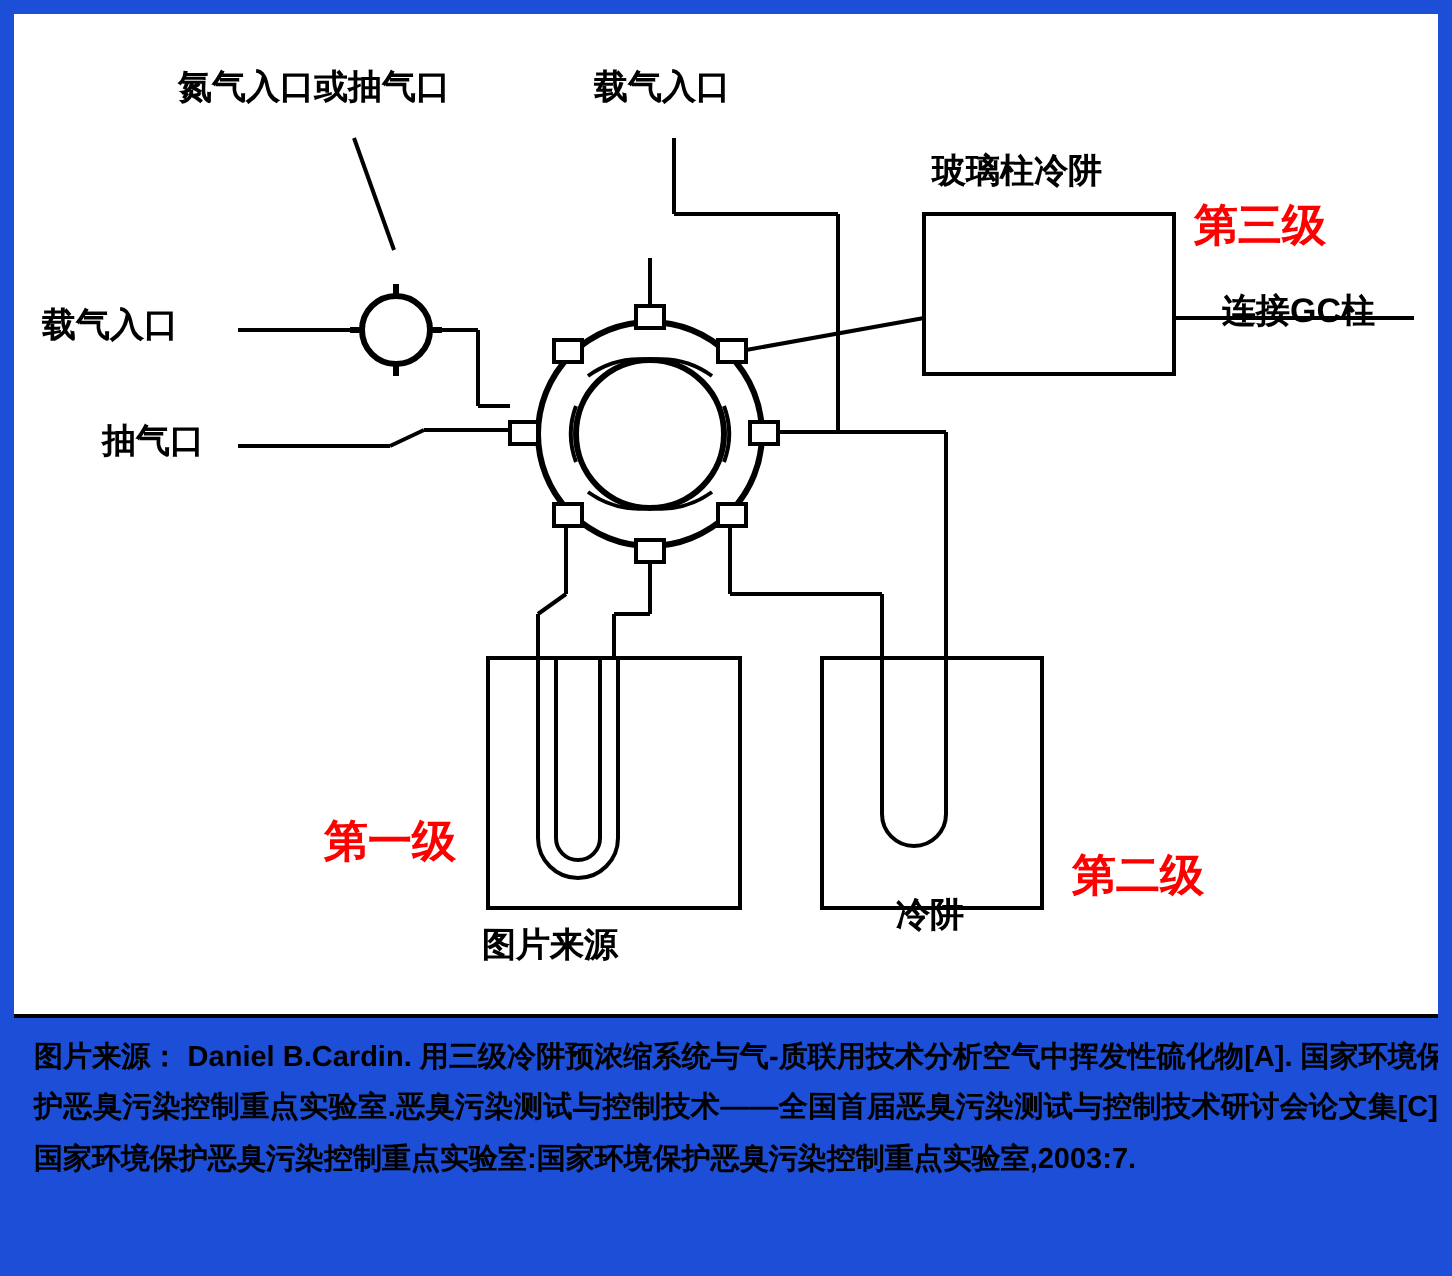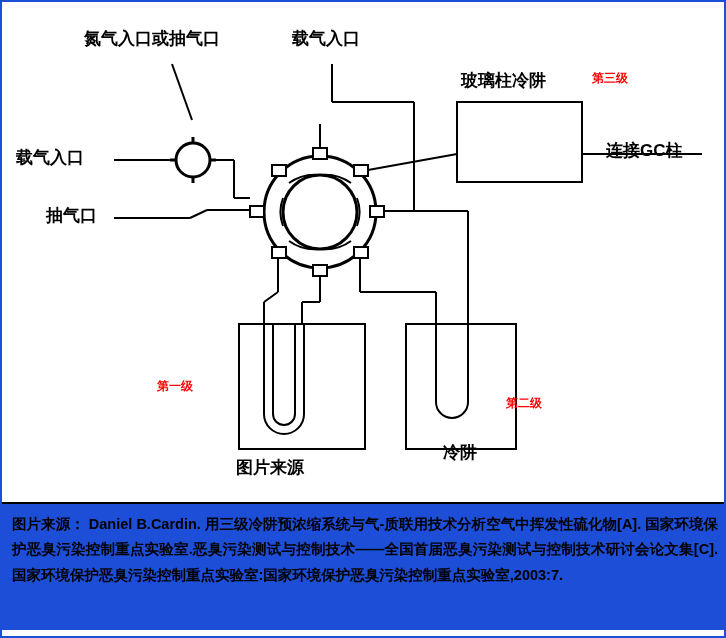--- a/index.html
+++ b/index.html
@@ -8,21 +8,21 @@
     background: #ffffff;
   }
   body {
     font-family: "Liberation Sans", sans-serif;
   }
   #page {
     position: relative;
     width: 726px;
     height: 638px;
     background: #ffffff;
-    border: 2px solid #1d4ed8;
+    border: 7px solid #1d4ed8;
     box-sizing: border-box;
     overflow: hidden;
   }
   #diagram {
     position: absolute;
     left: 0;
     top: 0;
     width: 726px;
     height: 500px;
   }
@@ -31,21 +31,21 @@
     font-family: "Liberation Sans", sans-serif;
     font-weight: bold;
     color: #000000;
     white-space: nowrap;
     line-height: 1.1;
   }
   .lbl.red {
     color: #ff0000;
   }
   .lbl.s17 { font-size: 17px; }
-  .lbl.s18 { font-size: 12px; }
+  .lbl.s18 { font-size: 22px; margin-top: 24px; }
   #caption-box {
     position: absolute;
     left: 0;
     top: 500px;
     width: 726px;
     height: 128px;
     border-top: 2px solid #000000;
     box-sizing: border-box;
     background: #1d4ed8;
   }
@@ -144,21 +144,21 @@
   </svg>
 
   <div class="lbl s17" style="left:82px; top:28px;">氮气入口或抽气口</div>
   <div class="lbl s17" style="left:290px; top:28px;">载气入口</div>
   <div class="lbl s17" style="left:14px; top:147px;">载气入口</div>
   <div class="lbl s17" style="left:44px; top:205px;">抽气口</div>
   <div class="lbl s17" style="left:459px; top:70px;">玻璃柱冷阱</div>
   <div class="lbl s18 red" style="left:590px; top:70px;">第三级</div>
   <div class="lbl s17" style="left:604px; top:140px;">连接GC柱</div>
   <div class="lbl s18 red" style="left:155px; top:378px;">第一级</div>
-  <div class="lbl s18 red" style="left:504px; top:395px;">第二级</div>
+  <div class="lbl s18 red" style="left:529px; top:395px;">第二级</div>
   <div class="lbl s17" style="left:234px; top:457px;">图片来源</div>
   <div class="lbl s17" style="left:441px; top:442px;font-family:Liberation Serif, serif;">冷阱</div>
 
   <div id="caption-box">
     <div id="caption-text">图片来源： Daniel B.Cardin. 用三级冷阱预浓缩系统与气-质联用技术分析空气中挥发性硫化物[A]. 国家环境保护恶臭污染控制重点实验室.恶臭污染测试与控制技术——全国首届恶臭污染测试与控制技术研讨会论文集[C].国家环境保护恶臭污染控制重点实验室:国家环境保护恶臭污染控制重点实验室,2003:7.</div>
   </div>
 
 </div>
 
 </body></html>

